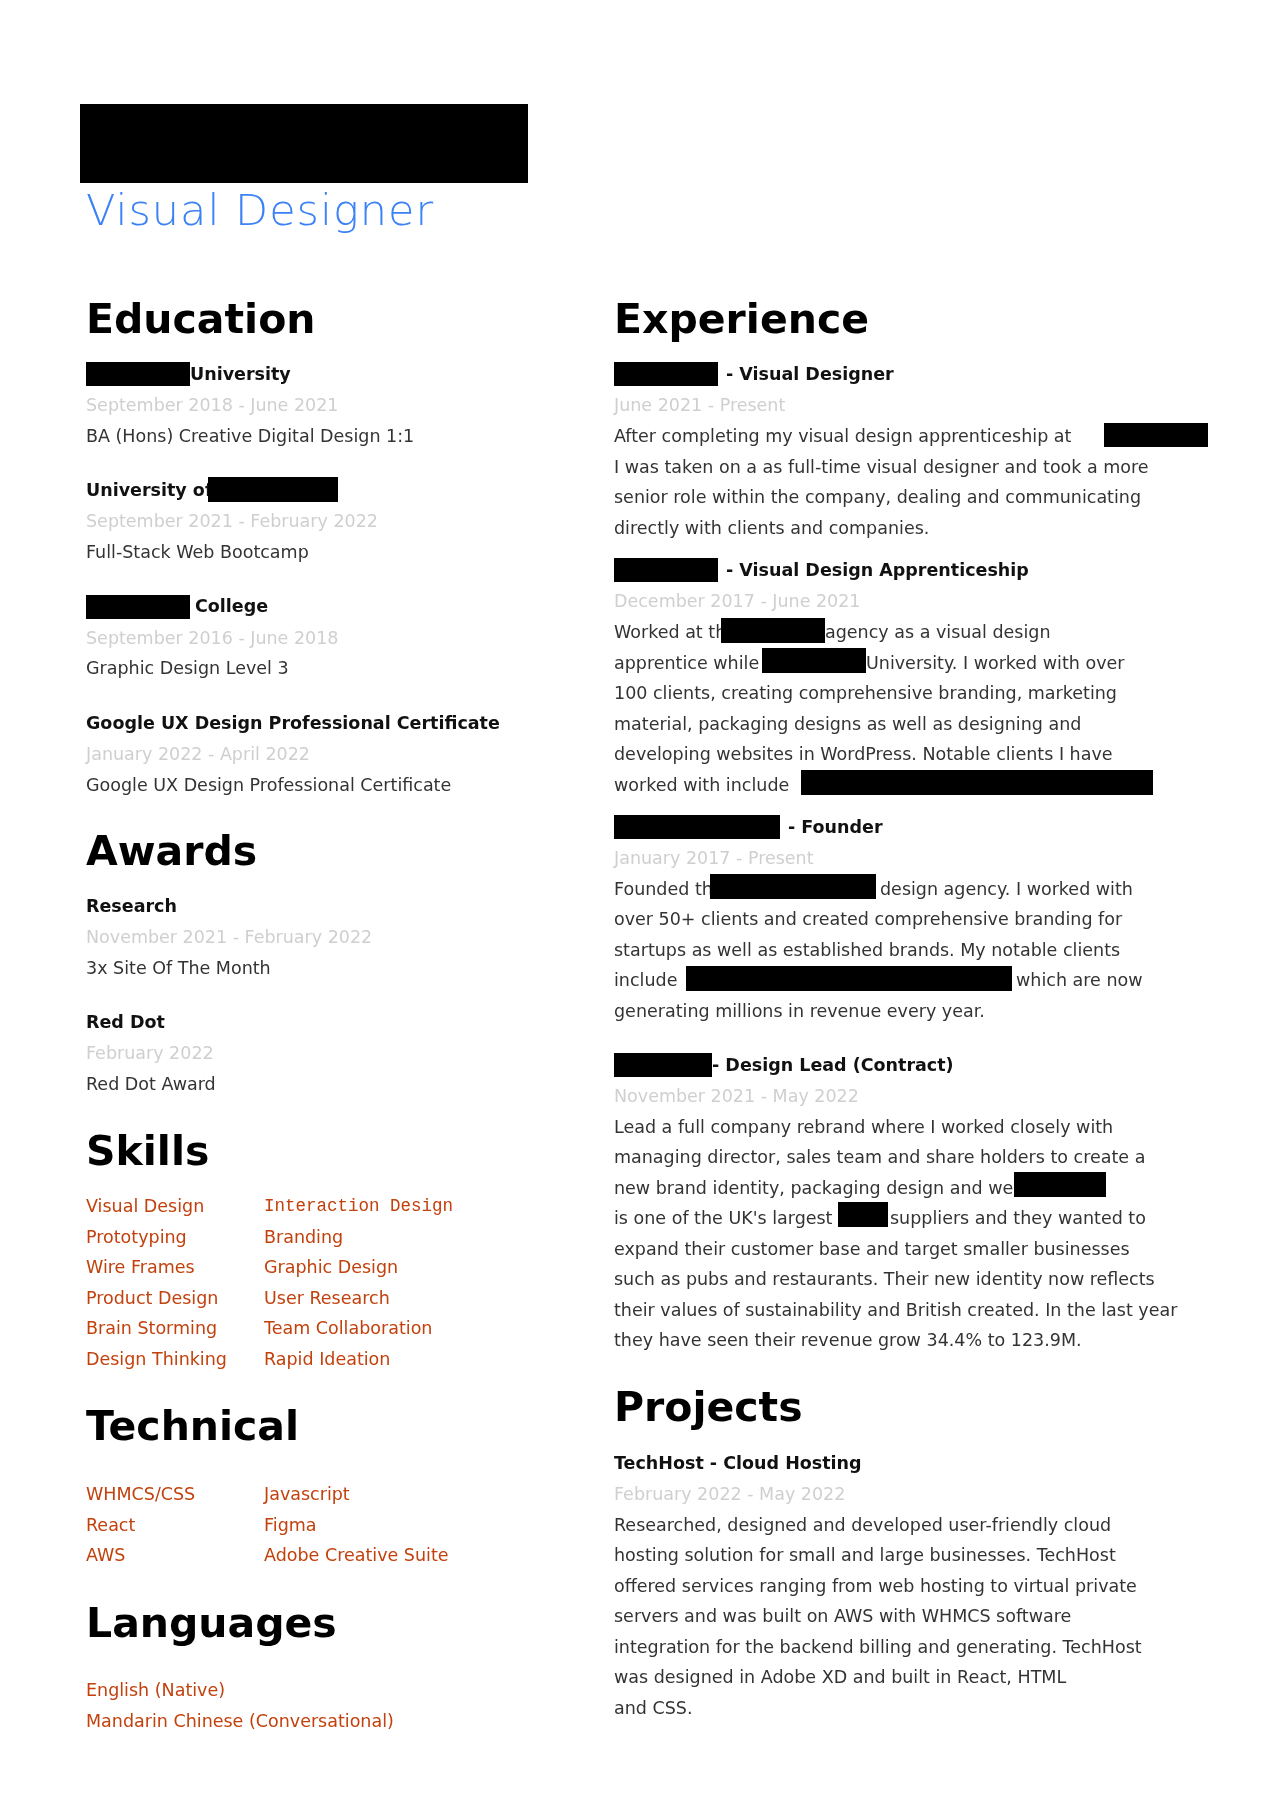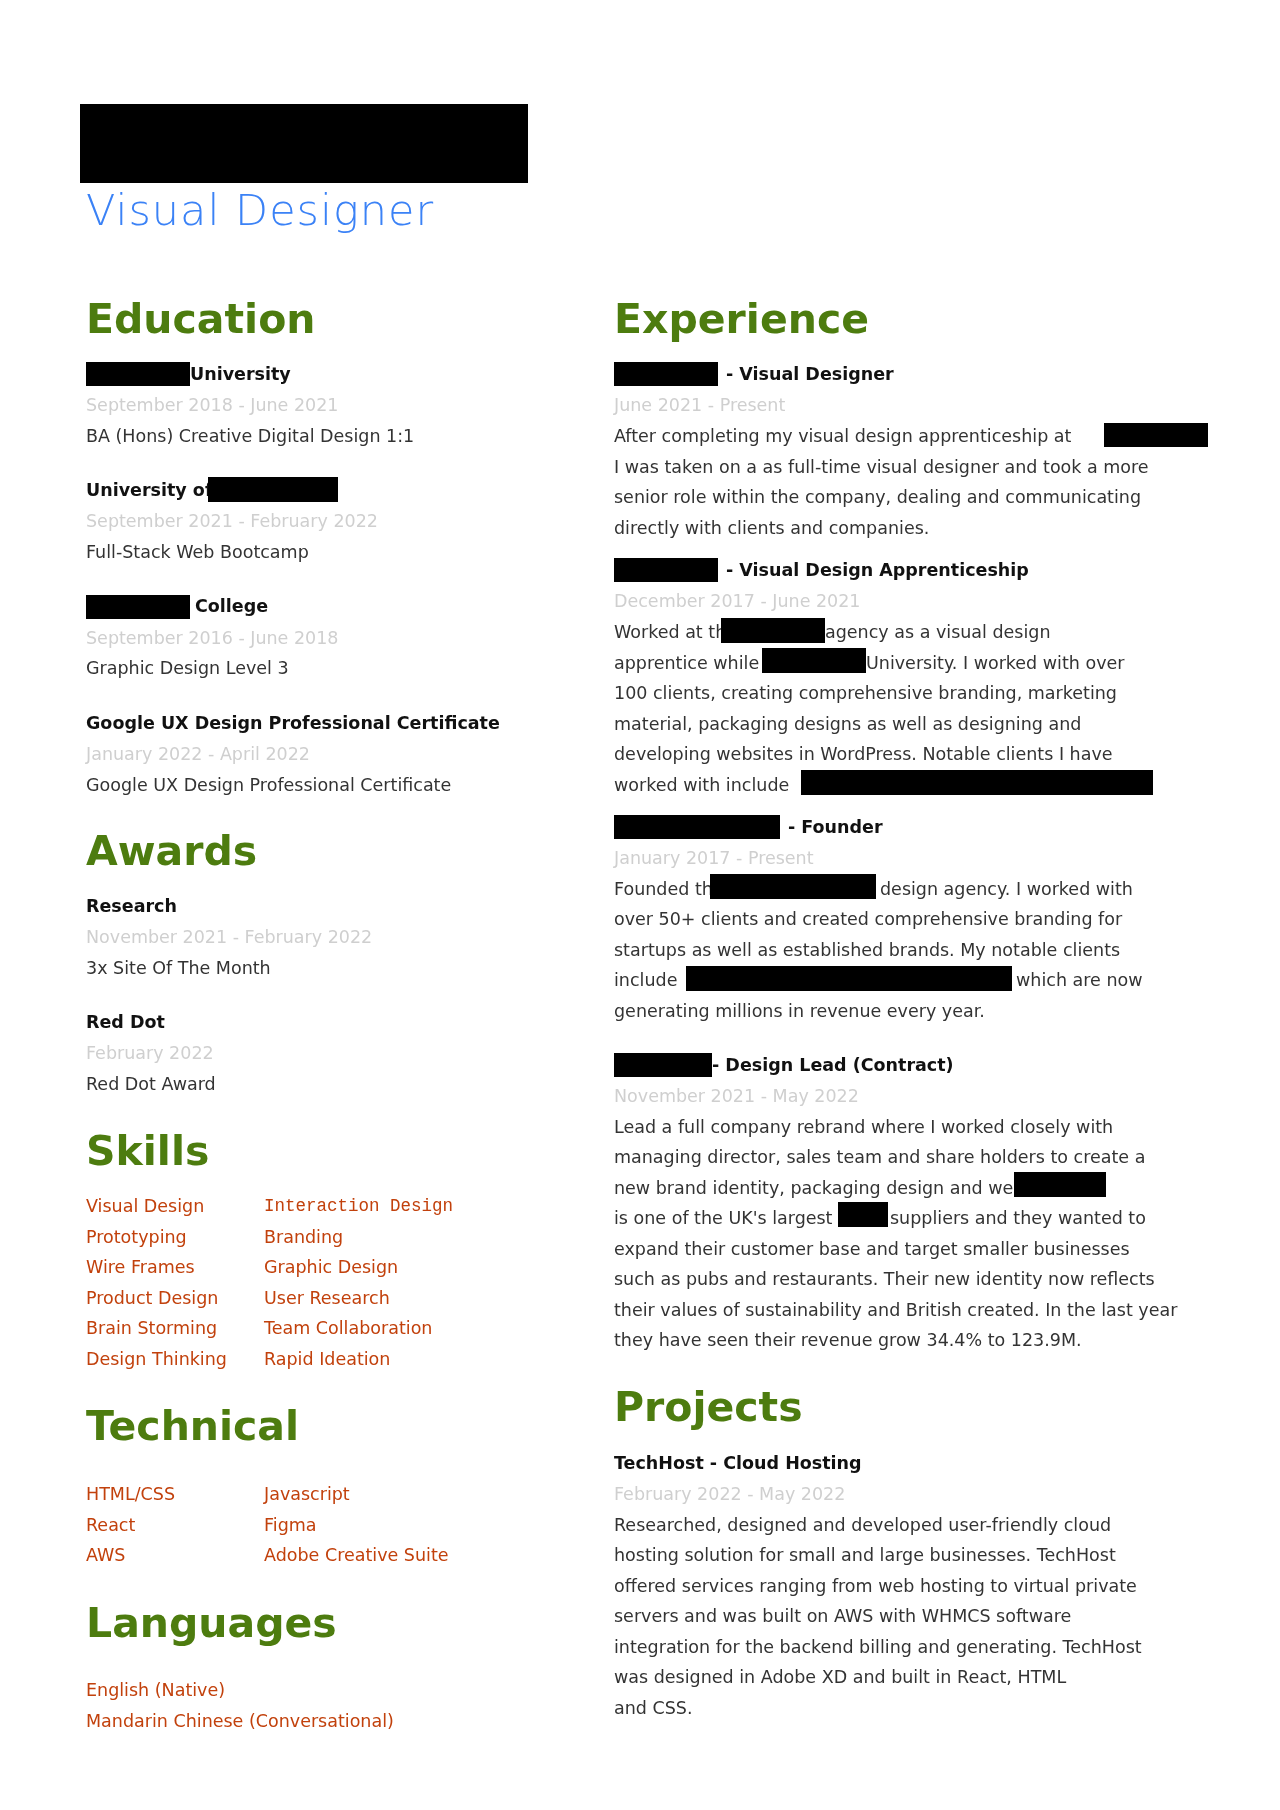--- a/index.html
+++ b/index.html
@@ -36,21 +36,21 @@
       font-size: 43px;
       font-weight: 300;
       color: #3b82f6;
       letter-spacing: 1px;
       font-family: "DejaVu Sans", sans-serif;
     }
     .section-heading {
       position: absolute;
       font-size: 41px;
       font-weight: bold;
-      color: #4d7c0f;
+      color: #000000;
       margin: 0;
       line-height: 1;
       font-family: "DejaVu Sans", sans-serif;
     }
     .entry-title {
       position: absolute;
       font-size: 17.5px;
       font-weight: bold;
       color: #111;
       white-space: nowrap;
@@ -149,21 +149,21 @@
       <div class="list-item" style="left:264px; top:1195px;">Branding</div>
       <div class="list-item" style="left:264px; top:1225px;">Graphic Design</div>
       <div class="list-item" style="left:264px; top:1256px;">User Research</div>
       <div class="list-item" style="left:264px; top:1286px;">Team Collaboration</div>
       <div class="list-item" style="left:264px; top:1317px;">Rapid Ideation</div>
     </div>
 
     <h2 class="section-heading" style="left:86px; top:1375px;">Technical</h2>
 
     <div>
-      <div class="list-item" style="left:86px; top:1452px;">HTML/CSS</div>
+      <div class="list-item" style="left:86px; top:1452px;">WHMCS/CSS</div>
       <div class="list-item" style="left:86px; top:1483px;">React</div>
       <div class="list-item" style="left:86px; top:1513px;">AWS</div>
 
       <div class="list-item" style="left:264px; top:1452px;">Javascript</div>
       <div class="list-item" style="left:264px; top:1483px;">Figma</div>
       <div class="list-item" style="left:264px; top:1513px;">Adobe Creative Suite</div>
     </div>
 
     <h2 class="section-heading" style="left:86px; top:1572px;">Languages</h2>
 

